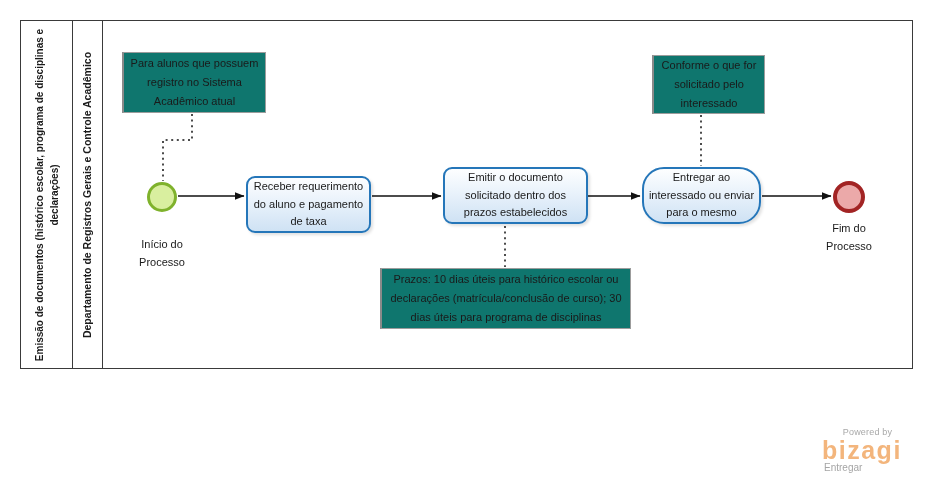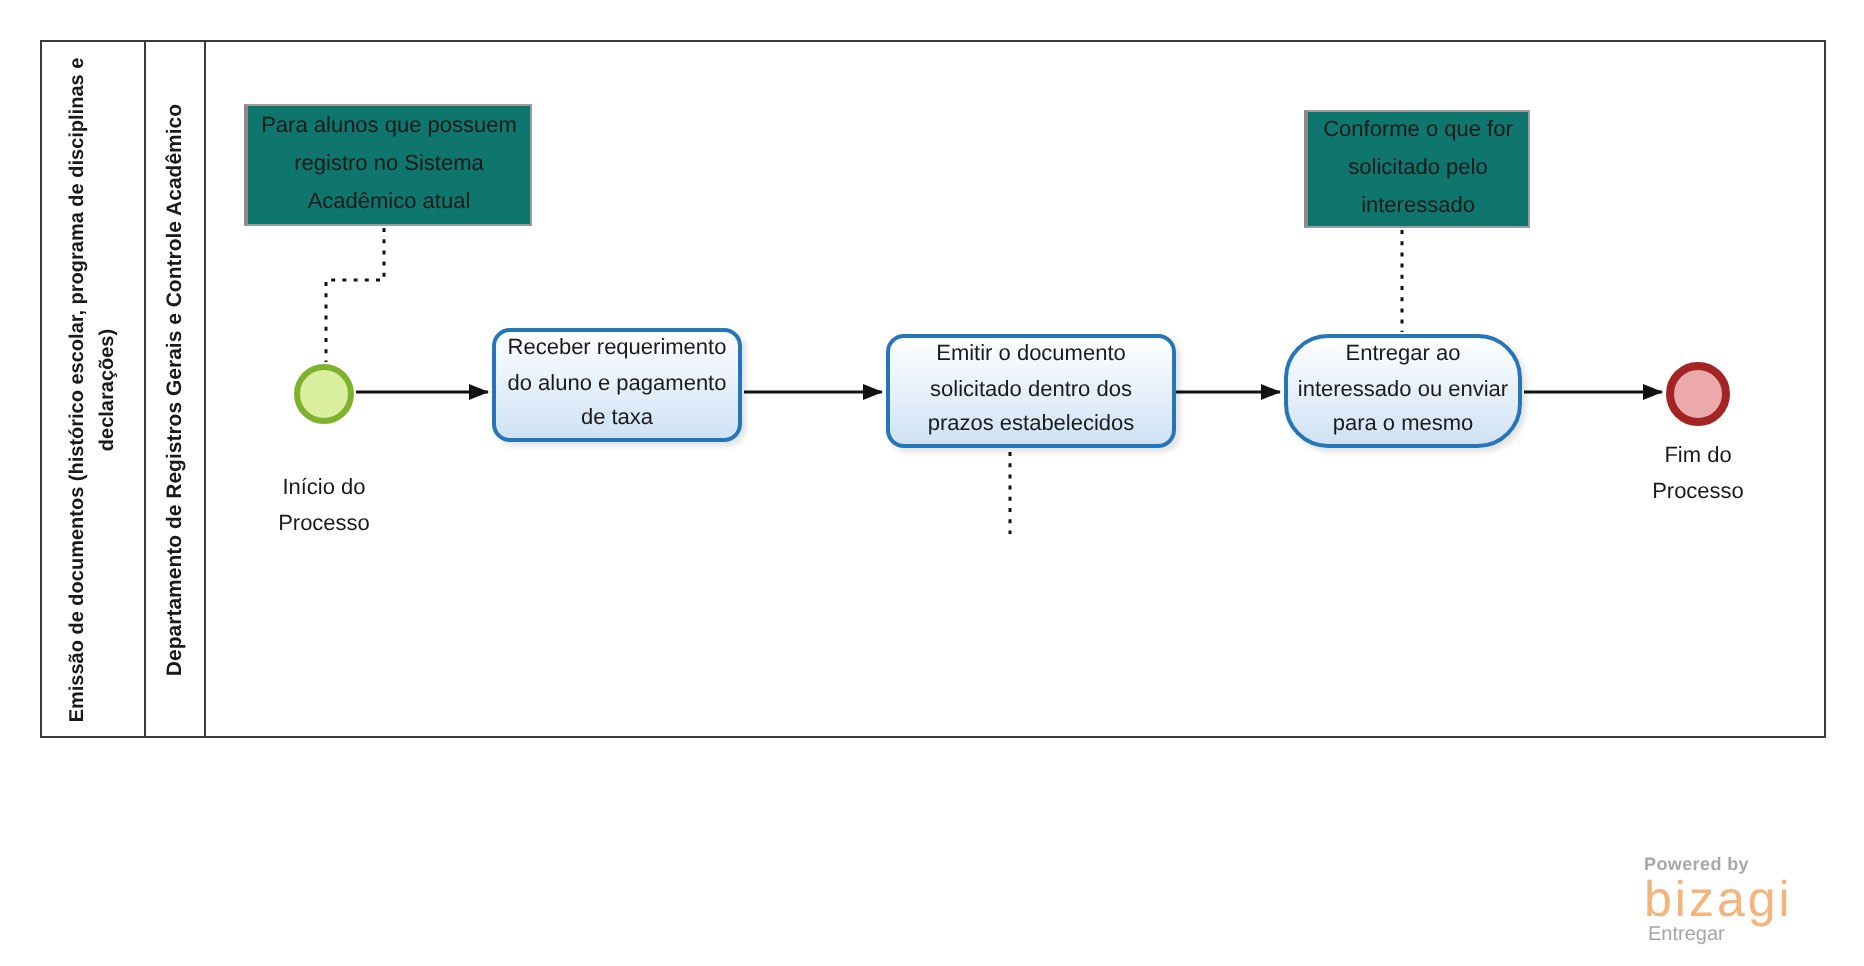--- a/index.html
+++ b/index.html
@@ -30,41 +30,41 @@
     background:#eba9a9;border:4px solid #a22424;}
   
   .task{
     position:absolute;height:57px;box-sizing:border-box;
     border:2px solid #2576b9;border-radius:9px;
     background:linear-gradient(180deg,#fdfeff 0%,#e9f2fb 45%,#cfe2f4 100%);
     box-shadow:2px 2px 3px rgba(0,0,0,0.12);
     display:flex;align-items:center;justify-content:center;
     text-align:center;font-size:11px;line-height:1.6;padding:2px 4px;
   }
-  .task1{left:246px;top:164px;width:125px;align-items:center;}
+  .task1{left:246px;top:176px;width:125px;align-items:center;}
   .task2{left:443px;top:167px;width:145px;}
   .task3{left:642px;top:167px;width:119px;border-radius:22px;}
   
   .annotation{
     position:absolute;box-sizing:border-box;background:#0f766e;
     border:1px solid #9c9c9c;border-left:2px solid #8a8a8a;
     display:flex;align-items:center;justify-content:center;
     text-align:center;font-size:11px;line-height:1.75;padding:2px 5px;
   }
   .annot1{left:122px;top:52px;width:144px;height:61px;}
   .annot2{left:652px;top:55px;width:113px;height:59px;}
   .annot3{left:380px;top:268px;width:251px;height:61px;}
   
   .event-label{position:absolute;font-size:11px;line-height:1.6;text-align:center;}
   .start-label{left:127px;top:224px;width:70px;margin-top:12px;}
   .end-label{left:814px;top:220px;width:70px;}
   
   .branding{position:absolute;left:822px;top:427px;width:91px;}
-  .powered-by{display:block;text-align:left;font-size:9px;font-weight:bold;color:#a8a8a8;letter-spacing:0.2px;}
-  .brand-word{display:block;font-size:25px;font-weight:normal;color:#f3b57c;letter-spacing:1.5px;line-height:1.05;text-align:left;}
+  .powered-by{display:block;text-align:center;font-size:9px;font-weight:normal;color:#a8a8a8;letter-spacing:0.2px;}
+  .brand-word{display:block;font-size:25px;font-weight:bold;color:#f3b57c;letter-spacing:1.5px;line-height:1.05;text-align:left;}
   .brand-product{display:block;text-align:left;font-size:10px;color:#a5a5a5;margin-top:-1px;padding-left:2px;}
 </style>
 </head>
 <body>
 
 <div class="canvas">
 
   <div class="pool">
     <div class="pool-band pool-header">
       <div class="vtext pool-title">Emissão de documentos (histórico escolar, programa de disciplinas e declarações)</div>
@@ -88,20 +88,23 @@
     <path d="M701,115 L701,166" stroke="#111" stroke-width="1.5" fill="none" stroke-dasharray="2 3.6"></path>
     <path d="M505,226 L505,267" stroke="#111" stroke-width="1.5" fill="none" stroke-dasharray="2 3.6"></path>
   </svg>
 
   <div class="annotation annot1">
     <span>Para alunos que possuem registro no Sistema Acadêmico atual</span>
   </div>
   <div class="annotation annot2">
     <span>Conforme o que for solicitado pelo interessado</span>
   </div>
+  <div class="annotation annot3">
+    <span>Prazos: 10 dias úteis para histórico escolar ou declarações (matrícula/conclusão de curso); 30 dias úteis para programa de disciplinas</span>
+  </div>
 
   <div class="event start-event"></div>
   <div class="event-label start-label">Início do Processo</div>
 
   <div class="event end-event"></div>
   <div class="event-label end-label">Fim do Processo</div>
 
   <div class="task task1">
     <span>Receber requerimento do aluno e pagamento de taxa</span>
   </div>

